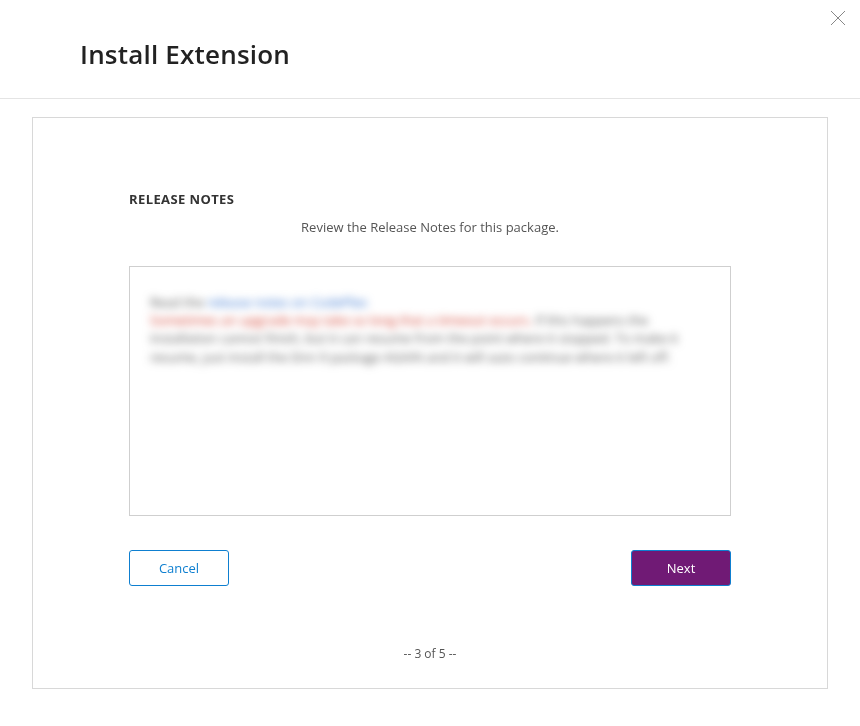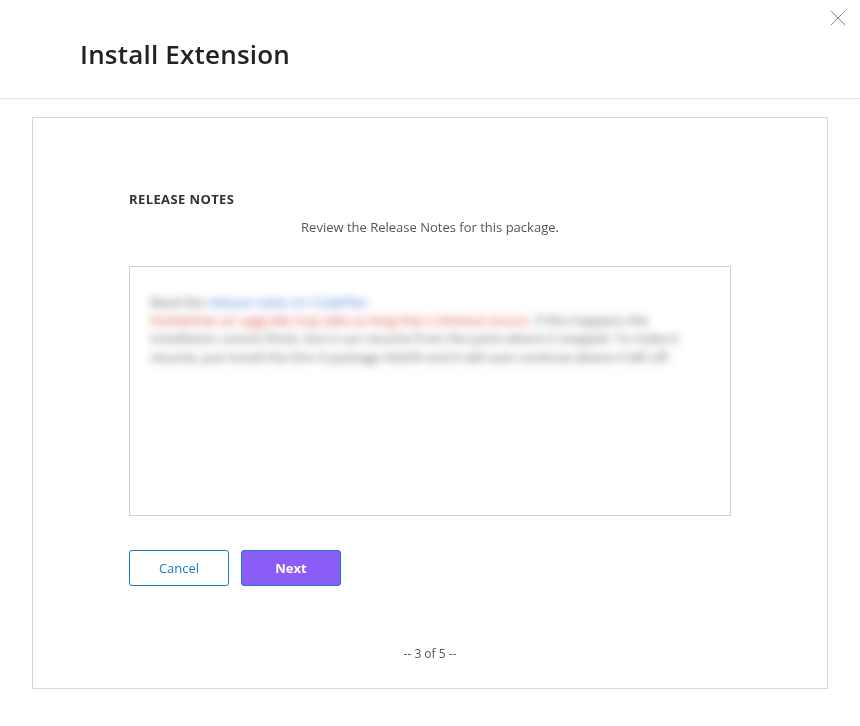--- a/index.html
+++ b/index.html
@@ -74,21 +74,21 @@
     font-size:13px;
     line-height:1.4;
     color:#555;
     user-select:none;
   }
   .blurred .b1{color:#555;}
   .blurred .b2{color:#3573d0;}
   .blurred .b3{color:#d03a2a;}
   .button-row{
     display:flex;
-    justify-content:flex-start;
+    justify-content:space-between;
     gap:12px;
     margin-top:34px;
   }
   .btn{
     min-width:100px;
     height:36px;
     border-radius:3px;
     font-size:13px;
     font-weight:500;
     display:flex;
@@ -96,24 +96,23 @@
     justify-content:center;
     cursor:pointer;
     border:1px solid transparent;
   }
   .btn-secondary{
     background:#fff;
     color:#0e7fd0;
     border-color:#0e7fd0;
   }
   .btn-primary{
-    background:#8b5cf6;
+    background:#701a75;
     color:#fff;
     border-color:#0e7fd0;
-    font-weight:bold;
   }
   .pager{
     position:absolute;
     bottom:26px;
     left:0;
     right:0;
     text-align:center;
     font-size:12px;
     color:#555;
   }

